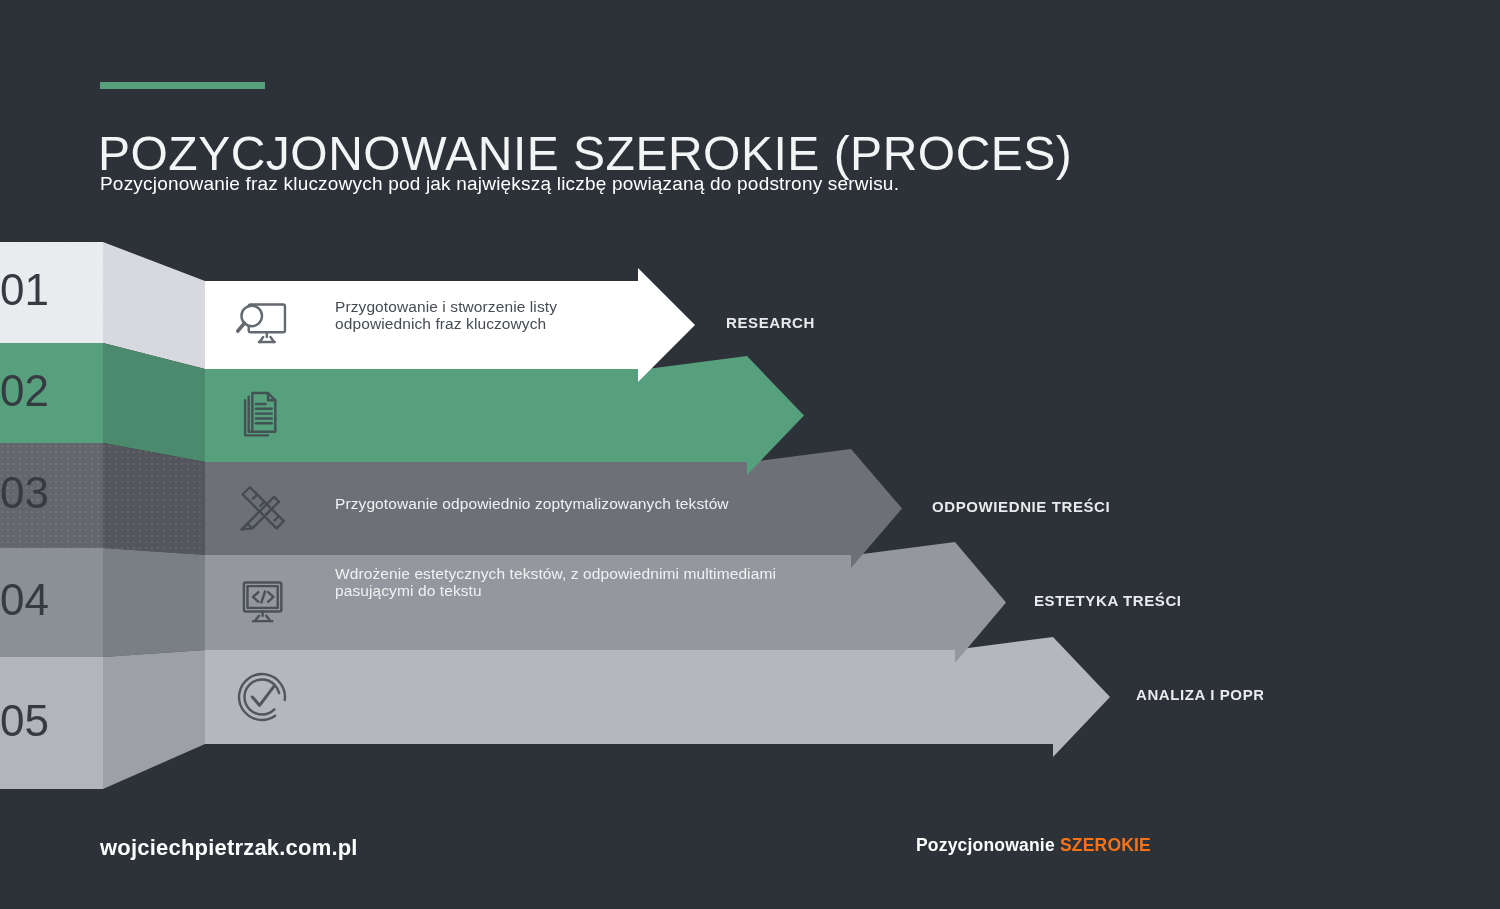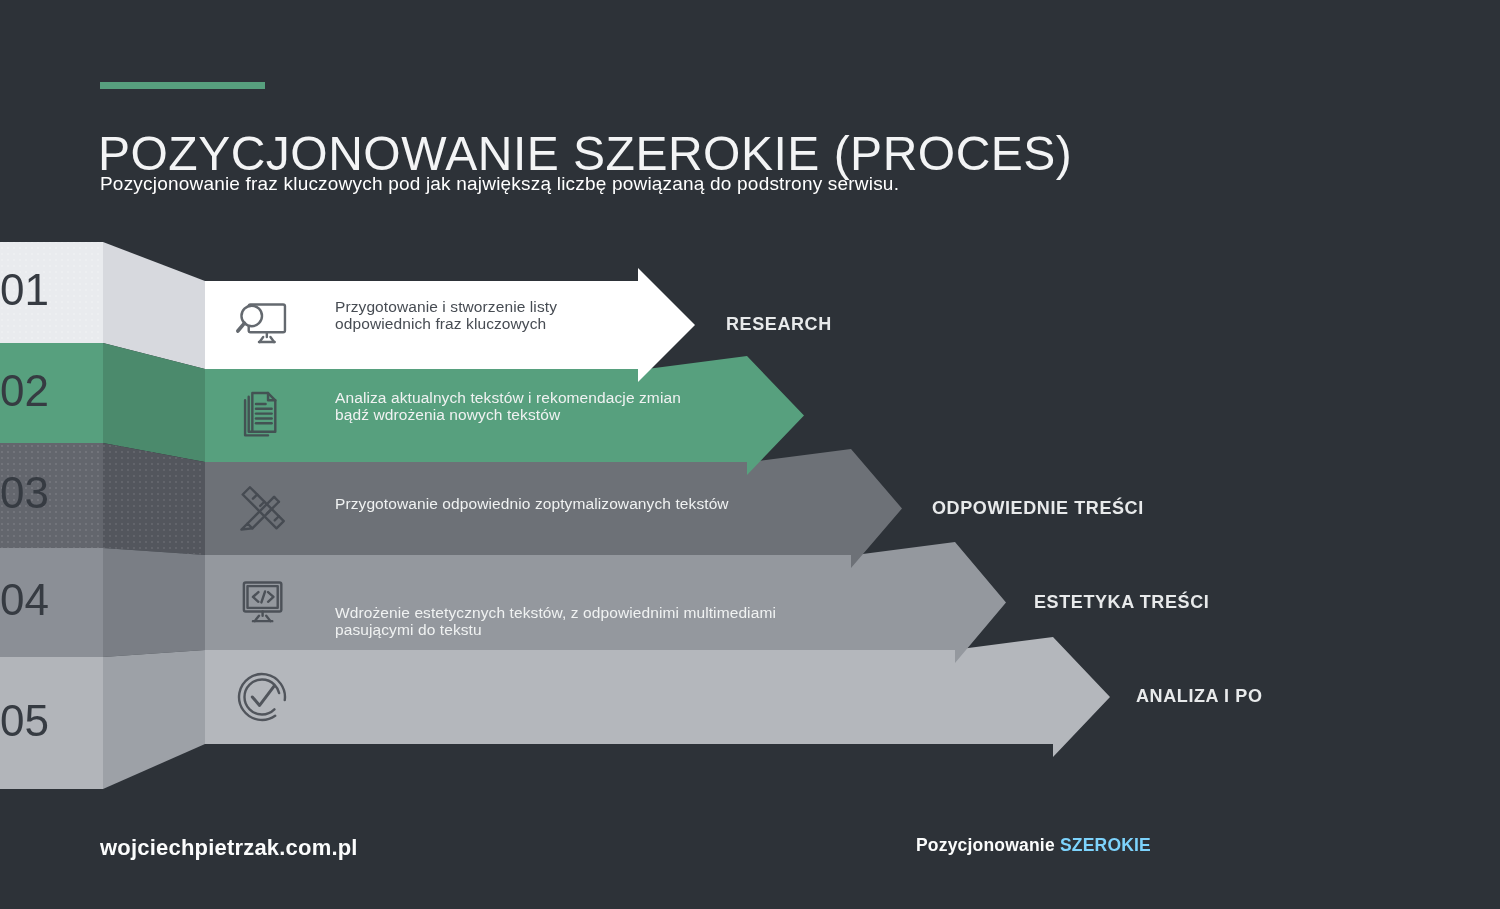--- a/index.html
+++ b/index.html
@@ -8,35 +8,35 @@
   .accent-bar{position:absolute;left:100px;top:82px;width:165px;height:7px;background:#57a07e;}
   .title{position:absolute;left:98px;top:94px;font-size:48px;font-weight:300;color:#f3f4f5;
          letter-spacing:0.5px;white-space:nowrap;}
   .subtitle{position:absolute;left:100px;top:173px;font-size:19px;font-weight:400;color:#ffffff;
          letter-spacing:0.2px;white-space:nowrap;}
   .diagram-svg{position:absolute;left:0;top:0;z-index:1;}
   .num{position:absolute;left:0;width:103px;text-align:left;font-size:44px;font-weight:400;
        color:#363b42;line-height:1;z-index:2;}
   .icon{position:absolute;z-index:2;width:58px;height:58px;}
   .desc{position:absolute;left:327px;z-index:2;font-size:15.5px;line-height:17px;letter-spacing:0.1px;margin-left:8px;}
-  .lbl{position:absolute;z-index:2;font-size:18px;font-weight:700;color:#e8eaeb;
+  .lbl{position:absolute;z-index:2;font-size:15px;font-weight:700;color:#e8eaeb;
        letter-spacing:0.6px;white-space:nowrap;}
   .desc.dark{color:#474c53;}
   .desc.light{color:#f0f2f2;}
   .footer-left{position:absolute;left:100px;top:835px;font-size:22px;font-weight:700;
        color:#fbfcfc;z-index:2;letter-spacing:0.2px;}
   .footer-right{position:absolute;right:112px;top:835px;font-size:17.5px;font-weight:700;
        color:#fbfcfc;z-index:2;letter-spacing:0.2px;white-space:nowrap;}
-  .footer-right .hl{color:#7dd3fc;}
+  .footer-right .hl{color:#f97316;}
   
   .num.r1{top:268px}.num.r2{top:369px}.num.r3{top:471px}.num.r4{top:578px}.num.r5{top:699px}
   .icon.r1{left:233px;top:296px}.icon.r2{left:233px;top:387px}.icon.r3{left:233px;top:480px}
   .icon.r4{left:233px;top:574px}.icon.r5{left:233px;top:668px}
   .desc.r1{top:298px;width:300px}.desc.r2{top:389px;width:360px}.desc.r3{top:495px;width:620px}
-  .desc.r4{top:604px;width:500px}.desc.r5{top:684px;width:720px}
+  .desc.r4{top:565px;width:500px}.desc.r5{top:684px;width:720px}
   .lbl.r1{left:726px;top:314px}.lbl.r2{left:826px;top:405px}.lbl.r3{left:932px;top:498px}
   .lbl.r4{left:1034px;top:592px}.lbl.r5{left:1136px;top:686px}
   .ig{stroke:#40454c;fill:none;stroke-width:2;stroke-linecap:round;stroke-linejoin:round;opacity:.85}
 </style>
 </head>
 <body>
 
 <div class="canvas">
 
   <div class="accent-bar"></div>
@@ -140,21 +140,20 @@
     <svg viewBox="0 0 48 48" width="58" height="58">
         <g class="ig">
       <circle cx="24" cy="24" r="19" stroke-dasharray="103 17" transform="rotate(55 24 24)"></circle>
       <circle cx="24" cy="24" r="14.5" stroke-dasharray="76 15" transform="rotate(45 24 24)"></circle>
       <path d="M16 24l6 7 12-16" style="stroke-width:2.5"></path>
     </g>
       </svg>
   </div>
 
   <div class="desc dark r1">Przygotowanie i stworzenie listy odpowiednich fraz kluczowych</div>
-  <div class="desc light r2">Analiza aktualnych tekstów i rekomendacje zmian bądź wdrożenia nowych tekstów</div>
   <div class="desc light r3">Przygotowanie odpowiednio zoptymalizowanych tekstów</div>
   <div class="desc light r4">Wdrożenie estetycznych tekstów, z odpowiednimi multimediami pasującymi do tekstu</div>
 
   <div class="lbl r1">RESEARCH</div>
   <div class="lbl r3">ODPOWIEDNIE TREŚCI</div>
   <div class="lbl r4">ESTETYKA TREŚCI</div>
   <div class="lbl r5">ANALIZA I POPRAWKI</div>
 
   <div class="footer-left">wojciechpietrzak.com.pl</div>
   <div class="footer-right"><span>Pozycjonowanie</span>&nbsp;<span class="hl">SZEROKIE</span></div>

